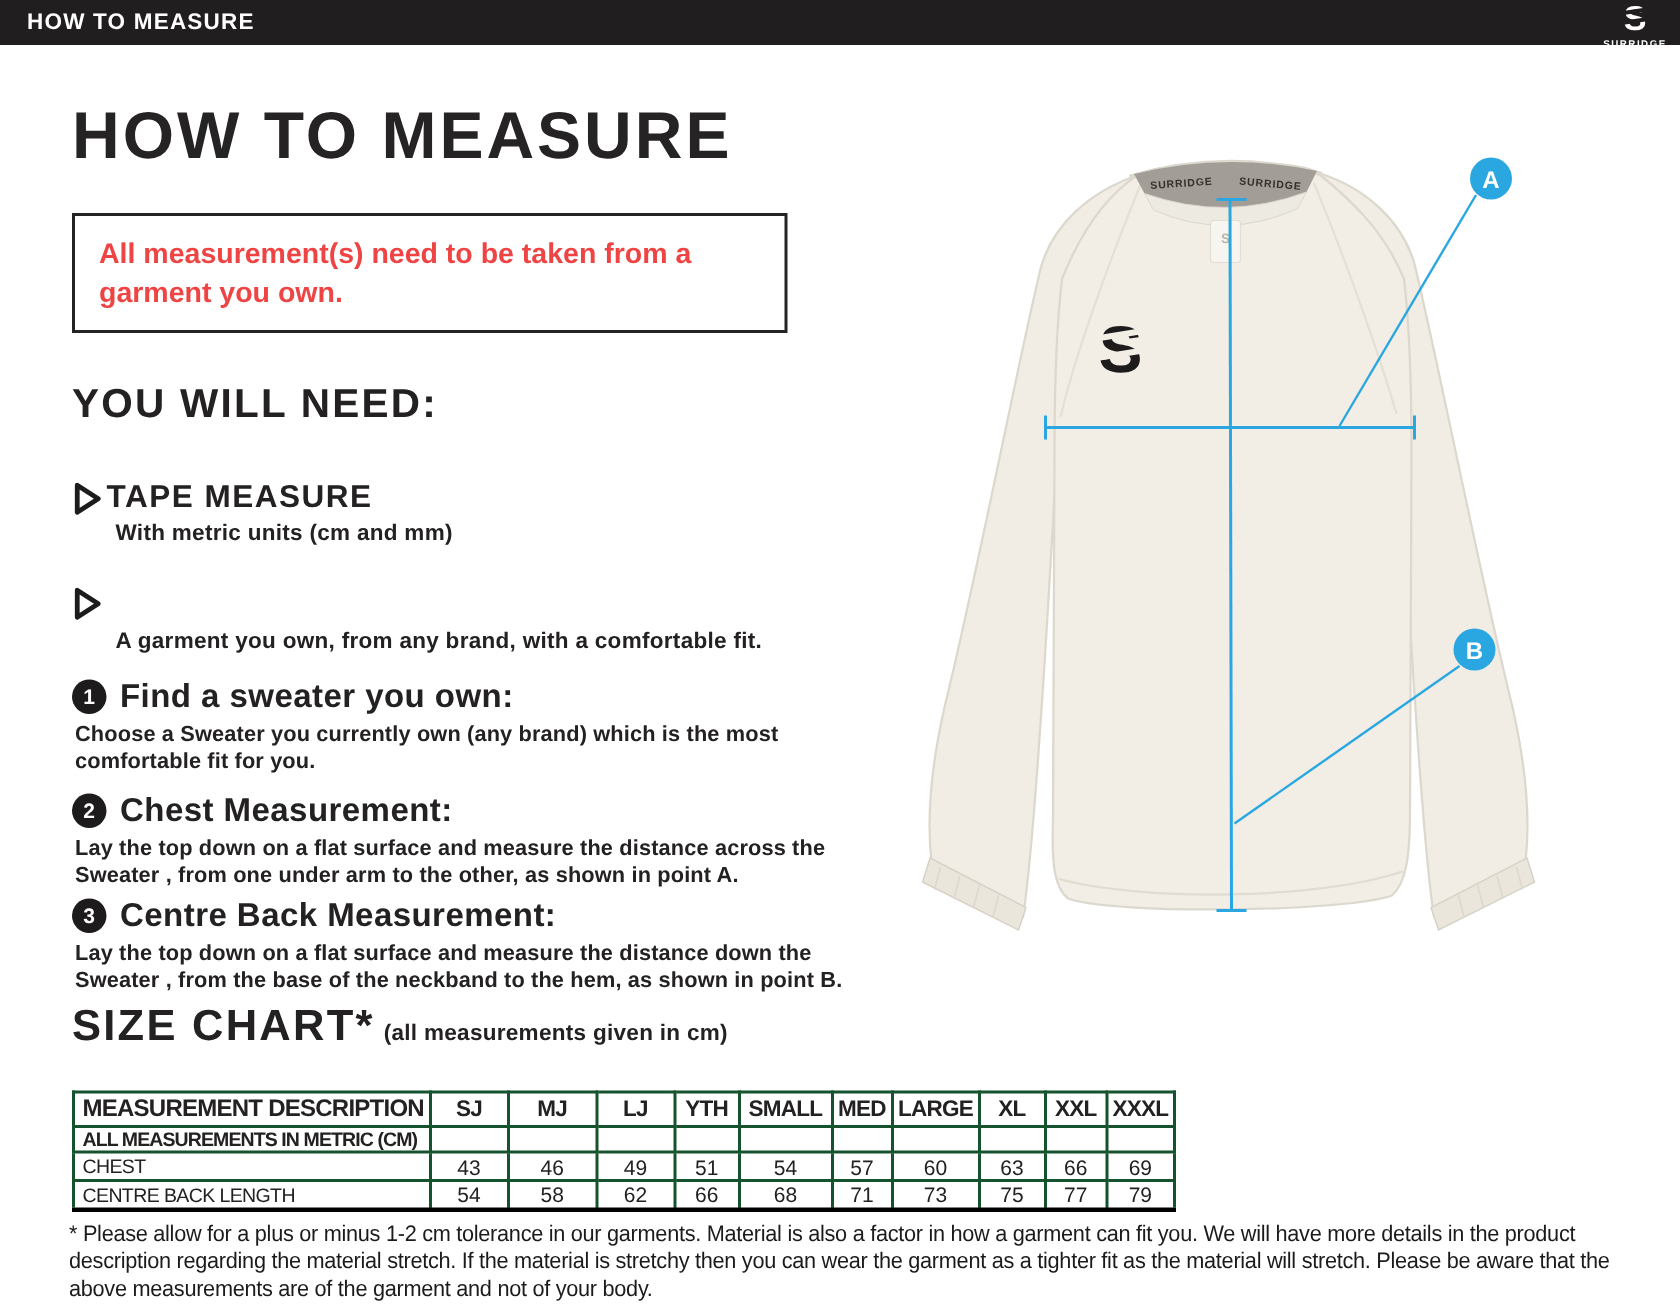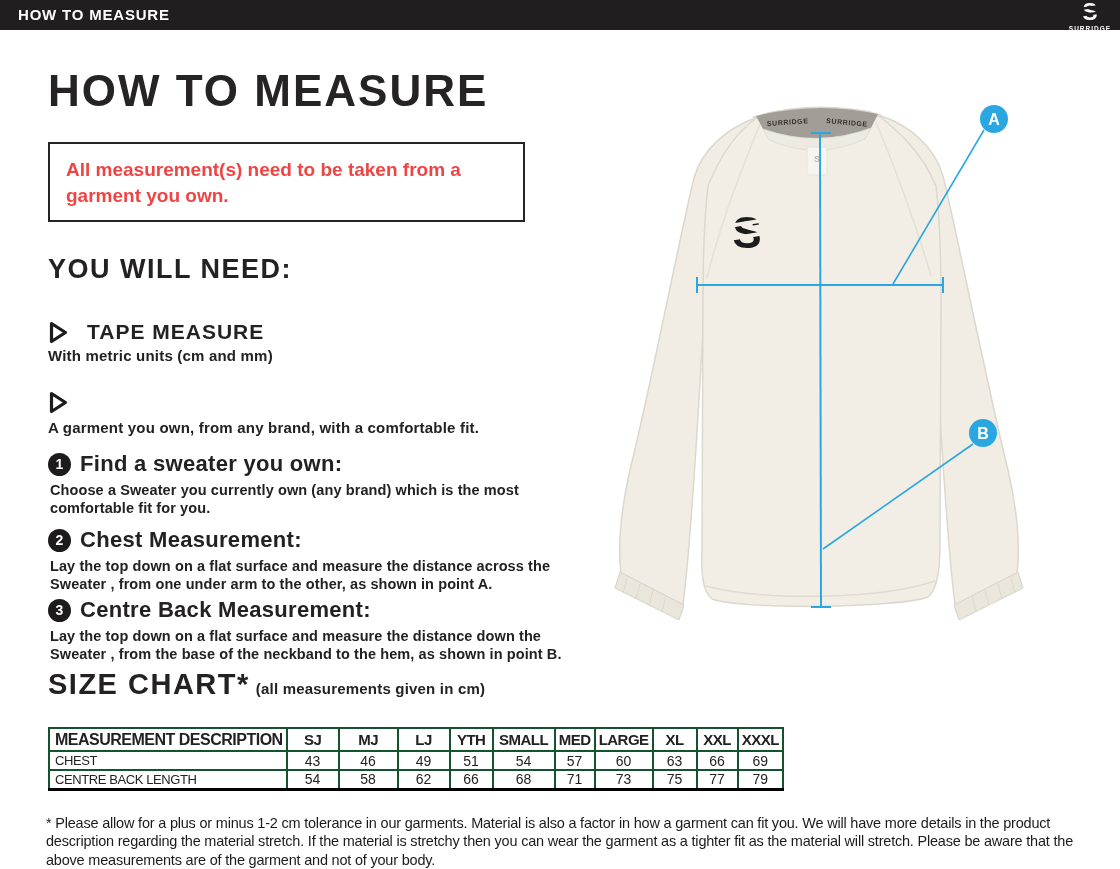--- a/index.html
+++ b/index.html
@@ -16,23 +16,23 @@
     letter-spacing:1px; margin-top:-2px; }
 
   
   .h1 { position:absolute; left:48px; top:66px; font-size:44px; font-weight:bold;
     letter-spacing:2px; color:#262324; }
   .notice-box { position:absolute; left:48px; top:142px; width:477px; height:80px;
     border:2px solid #262324; padding:13px 16px; }
   .notice-box p { font-size:19px; font-weight:bold; line-height:1.35; color:#ef4444; }
   .h2 { position:absolute; left:48px; top:254px; font-size:27px; font-weight:bold;
     letter-spacing:1.5px; }
-  .need-item-title { display:flex; align-items:center; gap:18px; font-size:21px;
+  .need-item-title { display:flex; align-items:center; gap:2px; font-size:21px;
     font-weight:bold; letter-spacing:1px; }
-  .need-desc { font-size:15px; font-weight:bold; letter-spacing:0.2px; }
+  .need-desc { font-size:15px; font-weight:bold; letter-spacing:0.2px;margin-left:29px; }
   .step-head { display:flex; align-items:center; gap:9px; font-size:22px; font-weight:bold;
     letter-spacing:0.3px; }
   .step-badge { width:23px; height:23px; border-radius:50%; background:#1d1b1c; color:#fff;
     font-size:14px; font-weight:bold; display:flex; align-items:center; justify-content:center;
     flex:0 0 auto; }
   .step-desc { font-size:14.5px; font-weight:bold; line-height:1.26; letter-spacing:0.1px;
     width:545px; }
   .size-chart-head { position:absolute; left:48px; top:668px; font-size:29px; font-weight:bold;
     letter-spacing:1.5px; }
   .size-chart-head .sub { font-size:15px; letter-spacing:0.2px; margin-left:6px; }
@@ -136,20 +136,33 @@
           <th>YTH</th>
           <th>SMALL</th>
           <th>MED</th>
           <th>LARGE</th>
           <th>XL</th>
           <th>XXL</th>
           <th>XXXL</th>
         </tr>
       </thead>
       <tbody>
+        <tr class="metric-row">
+          <td class="label">ALL MEASUREMENTS IN METRIC (CM)</td>
+          <td></td>
+          <td></td>
+          <td></td>
+          <td></td>
+          <td></td>
+          <td></td>
+          <td></td>
+          <td></td>
+          <td></td>
+          <td></td>
+        </tr>
         <tr>
           <td class="label">CHEST</td>
           <td>43</td>
           <td>46</td>
           <td>49</td>
           <td>51</td>
           <td>54</td>
           <td>57</td>
           <td>60</td>
           <td>63</td>

